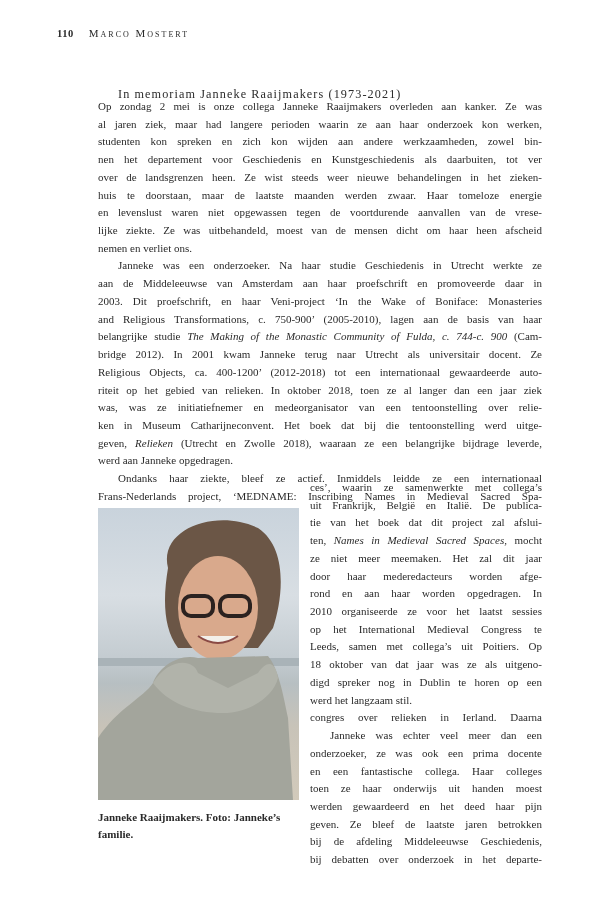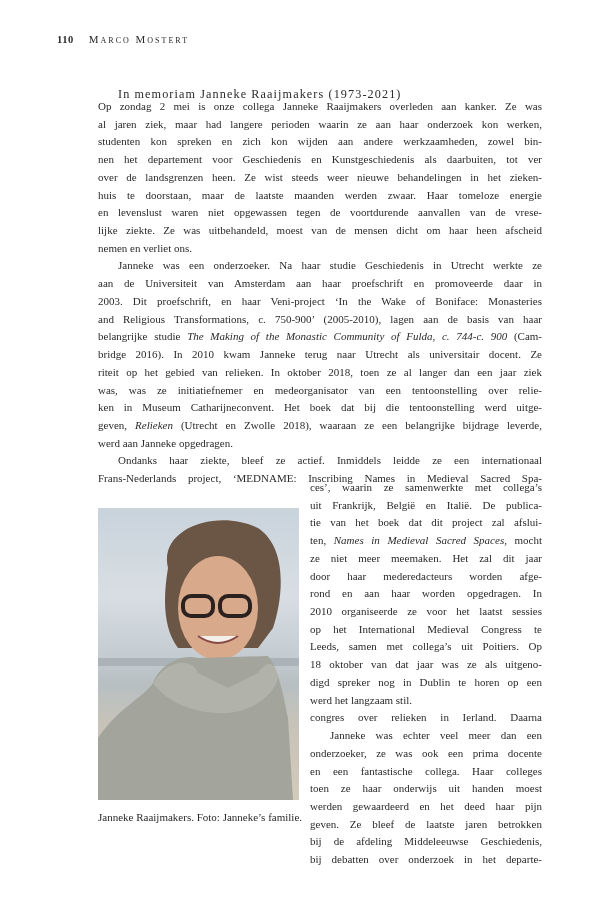--- a/index.html
+++ b/index.html
@@ -1,30 +1,30 @@
 <!DOCTYPE html>
 <html><head>
 <meta charset="utf-8">
 <style>
   html, body { margin: 0; padding: 0; background: #ffffff; }
   body { width: 616px; height: 907px; position: relative; overflow: hidden;
          font-family: "Liberation Serif", "DejaVu Serif", serif; color: #2a2a2a; }
-  .running-head { position: absolute; left: 57px; top: 27px; font-size: 10.5px; letter-spacing: 0.5px; margin-top: 6px; }
+  .running-head { position: absolute; left: 57px; top: 27px; font-size: 10.5px; letter-spacing: 0.5px; }
   .running-head .pageno { font-weight: bold; margin-right: 12px; }
   .running-head .author { font-variant: small-caps; letter-spacing: 2px; font-size: 11px; }
   .heading { position: absolute; left: 118px; top: 87px; font-size: 12.2px; font-weight: normal; letter-spacing: 1.1px; }
   .col { position: absolute; font-size: 11px; }
   .line { height: 17.72px; line-height: 17.72px; white-space: nowrap; text-align: justify; text-align-last: justify; overflow: hidden; }
   .line.last { text-align-last: left; }
   .line.indent { text-indent: 20px; }
   #main { left: 98px; top: 98px; width: 444px; }
   #side { left: 310px; top: 479px; width: 232px; }
   .photo { position: absolute; left: 98px; top: 508px; width: 201px; height: 292px; overflow: hidden;
            background: linear-gradient(180deg, #c9d3dc 0%, #d8dee3 30%, #c3cbd0 52%, #b7bfc2 60%, #c8c3b8 75%, #d2cabb 100%); }
-  .caption { position: absolute; left: 98px; top: 809px; width: 205px; font-size: 11px; line-height: 17px; }
+  .caption { position: absolute; left: 98px; top: 809px; width: 205px; font-size: 11px; line-height: 17px; font-weight: bold; }
   i { font-style: italic; }
 </style>
 </head>
 <body>
 
 <div class="running-head">
   <span class="pageno">110</span>
   <span class="author">Marco Mostert</span>
 </div>
 
@@ -34,25 +34,26 @@
     <div class="line">Op zondag 2 mei is onze collega Janneke Raaijmakers overleden aan kanker. Ze was</div>
     <div class="line">al jaren ziek, maar had langere perioden waarin ze aan haar onderzoek kon werken,</div>
     <div class="line">studenten kon spreken en zich kon wijden aan andere werkzaamheden, zowel bin-</div>
     <div class="line">nen het departement voor Geschiedenis en Kunstgeschiedenis als daarbuiten, tot ver</div>
     <div class="line">over de landsgrenzen heen. Ze wist steeds weer nieuwe behandelingen in het zieken-</div>
     <div class="line">huis te doorstaan, maar de laatste maanden werden zwaar. Haar tomeloze energie</div>
     <div class="line">en levenslust waren niet opgewassen tegen de voortdurende aanvallen van de vrese-</div>
     <div class="line">lijke ziekte. Ze was uitbehandeld, moest van de mensen dicht om haar heen afscheid</div>
     <div class="line last">nemen en verliet ons.</div>
     <div class="line indent">Janneke was een onderzoeker. Na haar studie Geschiedenis in Utrecht werkte ze</div>
-    <div class="line">aan de Universiteit van Amsterdam aan haar proefschrift en promoveerde daar in</div>
+    <div class="line">aan de Middeleeuwse van Amsterdam aan haar proefschrift en promoveerde daar in</div>
     <div class="line">2003. Dit proefschrift, en haar Veni-project ‘In the Wake of Boniface: Monasteries</div>
     <div class="line">and Religious Transformations, c. 750-900’ (2005-2010), lagen aan de basis van haar</div>
     <div class="line"><span>belangrijke studie </span><i>The Making of the Monastic Community of Fulda, c. 744-c. 900</i><span> (Cam-</span></div>
-    <div class="line">bridge 2016). In 2010 kwam Janneke terug naar Utrecht als universitair docent. Ze</div>
+    <div class="line">bridge 2012). In 2001 kwam Janneke terug naar Utrecht als universitair docent. Ze</div>
+    <div class="line">Religious Objects, ca. 400-1200’ (2012-2018) tot een internationaal gewaardeerde auto-</div>
     <div class="line">riteit op het gebied van relieken. In oktober 2018, toen ze al langer dan een jaar ziek</div>
     <div class="line">was, was ze initiatiefnemer en medeorganisator van een tentoonstelling over relie-</div>
     <div class="line">ken in Museum Catharijneconvent. Het boek dat bij die tentoonstelling werd uitge-</div>
     <div class="line"><span>geven, </span><i>Relieken</i><span> (Utrecht en Zwolle 2018), waaraan ze een belangrijke bijdrage leverde,</span></div>
     <div class="line last">werd aan Janneke opgedragen.</div>
     <div class="line indent">Ondanks haar ziekte, bleef ze actief. Inmiddels leidde ze een internationaal</div>
     <div class="line">Frans-Nederlands project, ‘MEDNAME: Inscribing Names in Medieval Sacred Spa-</div>
   </div>
 
 <div class="photo">

